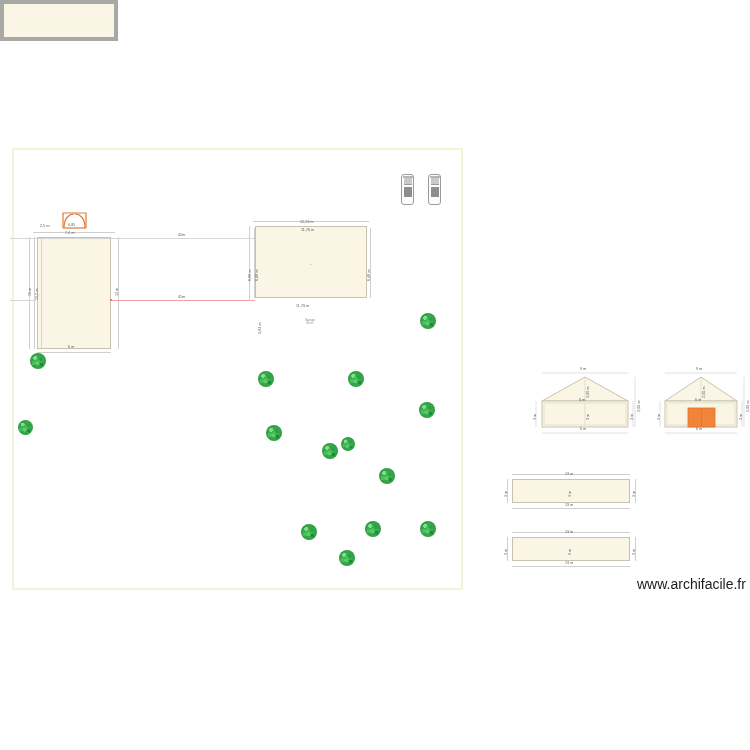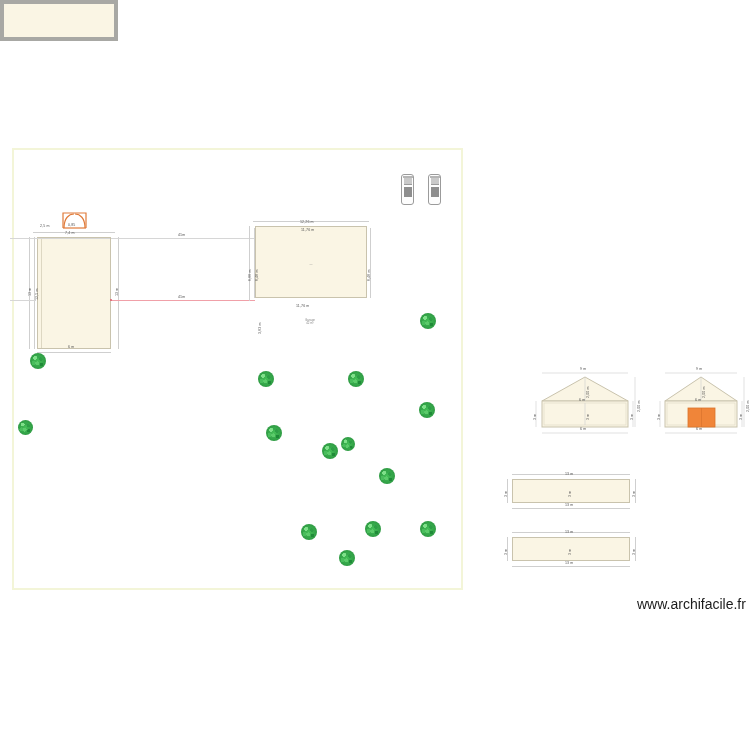--- a/index.html
+++ b/index.html
@@ -194,21 +194,21 @@
     position: absolute;
     background: #faf5e4;
     border: 1px solid #c9c3ad;
     box-sizing: border-box;
   }
 
   
   .watermark {
     position: absolute;
     left: 637px;
-    top: 596px;
+    top: 576px;
     font-size: 14px;
     color: #1b1b1b;
     white-space: nowrap;
   }
 </style>
 </head>
 <body>
 
 <div id="canvas">
 

